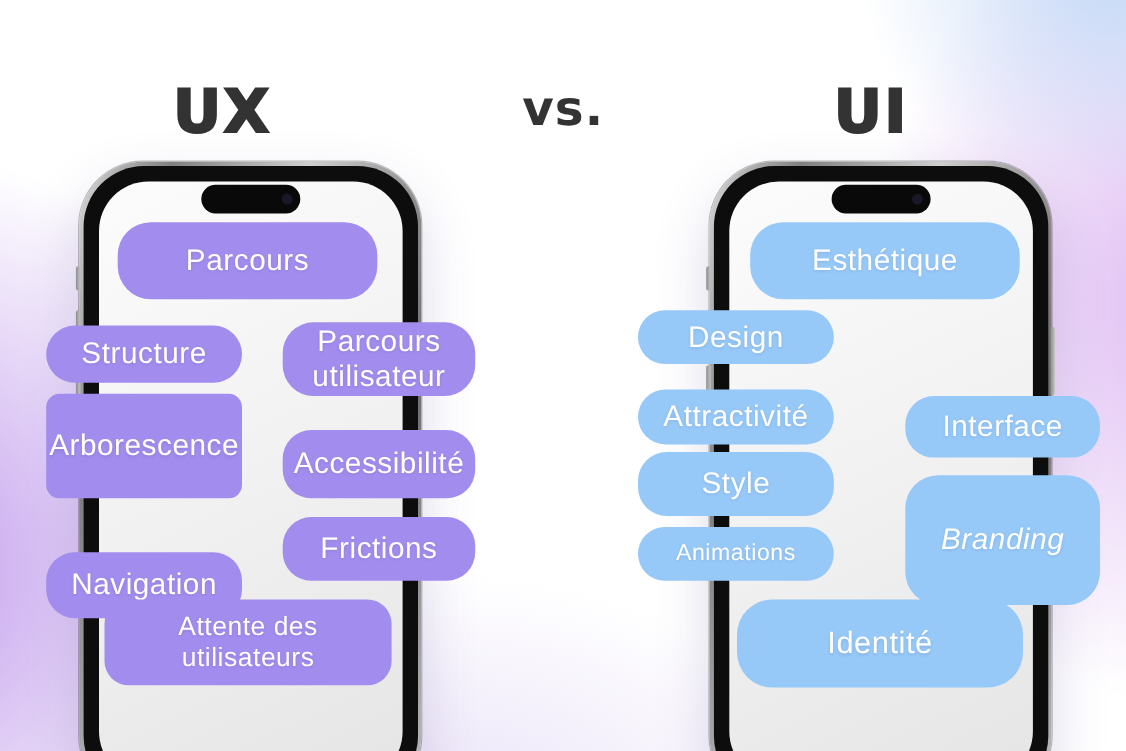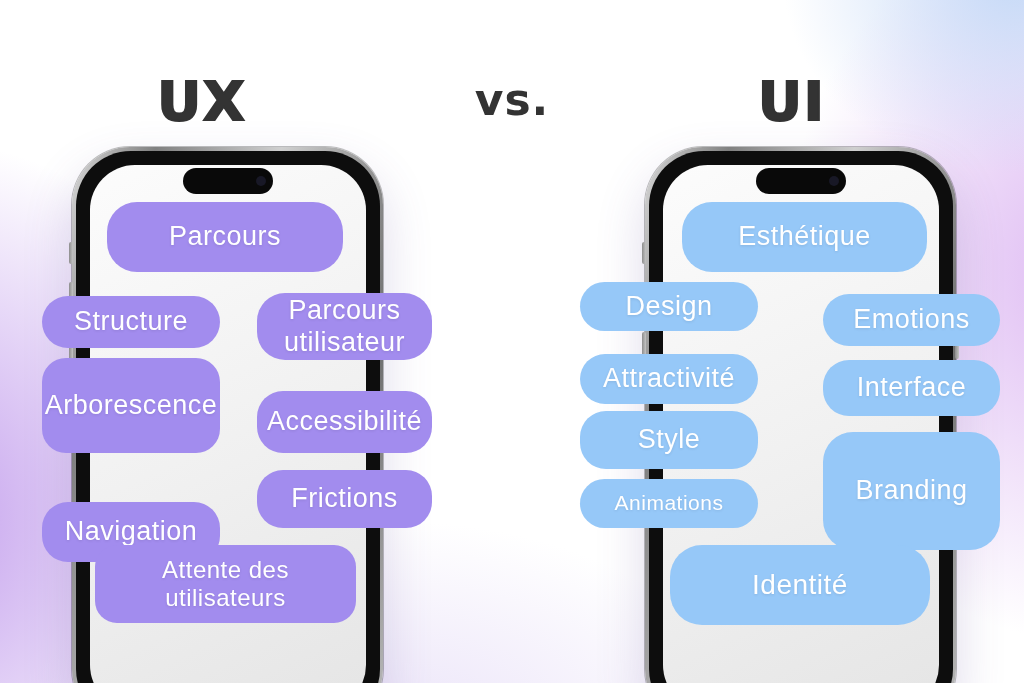--- a/index.html
+++ b/index.html
@@ -114,34 +114,34 @@
     text-shadow: 0 1px 3px rgba(0,0,0,0.10);
     user-select: none;
   }
   .pill.ux { background: var(--ux-pill, #a28cee); }
   .pill.ui { background: var(--ui-pill, #96c8f8); }
 
   
   #p-logique      { left: 107px; top: 202px; width: 236px; height: 70px; font-size: 27px; border-radius: 30px; }
   #p-structure    { left: 42px;  top: 296px; width: 178px; height: 52px; }
   #p-parcours     { left: 257px; top: 293px; width: 175px; height: 67px; border-radius: 28px; }
-  #p-arborescence { left: 42px;  top: 358px; width: 178px; height: 95px; border-radius: 24px; }
+  #p-arborescence { left: 42px;  top: 358px; width: 178px; height: 95px; border-radius: 12px; }
   #p-accessibilite{ left: 257px; top: 391px; width: 175px; height: 62px; }
   #p-navigation   { left: 42px;  top: 470px; width: 178px; height: 60px; margin-top: 32px; }
   #p-frictions    { left: 257px; top: 470px; width: 175px; height: 58px; }
   #p-attente      { left: 95px;  top: 545px; width: 261px; height: 78px; font-size: 24px; border-radius: 22px; }
 
   
   #q-esthetique   { left: 682px; top: 202px; width: 245px; height: 70px; font-size: 27px; border-radius: 30px; }
   #q-design       { left: 580px; top: 282px; width: 178px; height: 49px; }
   #q-emotions     { left: 823px; top: 294px; width: 177px; height: 52px; }
   #q-attractivite { left: 580px; top: 354px; width: 178px; height: 50px; }
   #q-interface    { left: 823px; top: 360px; width: 177px; height: 56px; }
   #q-style        { left: 580px; top: 411px; width: 178px; height: 58px; }
-  #q-branding     { left: 823px; top: 432px; width: 177px; height: 118px; border-radius: 30px; }
+  #q-branding     { left: 823px; top: 432px; width: 177px; height: 118px; border-radius: 30px; font-style: italic; }
   #q-animations   { left: 580px; top: 479px; width: 178px; height: 49px; font-size: 21px; }
   #q-identite     { left: 670px; top: 545px; width: 260px; height: 80px; font-size: 28px; border-radius: 32px; }
 </style>
 </head>
 <body>
 
 <div class="canvas">
 
   <div class="title t-heavy" id="t-ux">UX</div>
   <div class="title" id="t-vs">vs.</div>
@@ -177,21 +177,20 @@
   <div class="pill ux" id="p-structure">Structure</div>
   <div class="pill ux" id="p-parcours">Parcours utilisateur</div>
   <div class="pill ux" id="p-arborescence">Arborescence</div>
   <div class="pill ux" id="p-accessibilite">Accessibilité</div>
   <div class="pill ux" id="p-navigation">Navigation</div>
   <div class="pill ux" id="p-frictions">Frictions</div>
   <div class="pill ux" id="p-attente">Attente des utilisateurs</div>
 
   <div class="pill ui" id="q-esthetique">Esthétique</div>
   <div class="pill ui" id="q-design">Design</div>
-  <div class="pill ui" id="q-emotions">Emotions</div>
   <div class="pill ui" id="q-attractivite">Attractivité</div>
   <div class="pill ui" id="q-interface">Interface</div>
   <div class="pill ui" id="q-style">Style</div>
   <div class="pill ui" id="q-branding">Branding</div>
   <div class="pill ui" id="q-animations">Animations</div>
   <div class="pill ui" id="q-identite">Identité</div>
 
 </div>
 
 </body></html>

